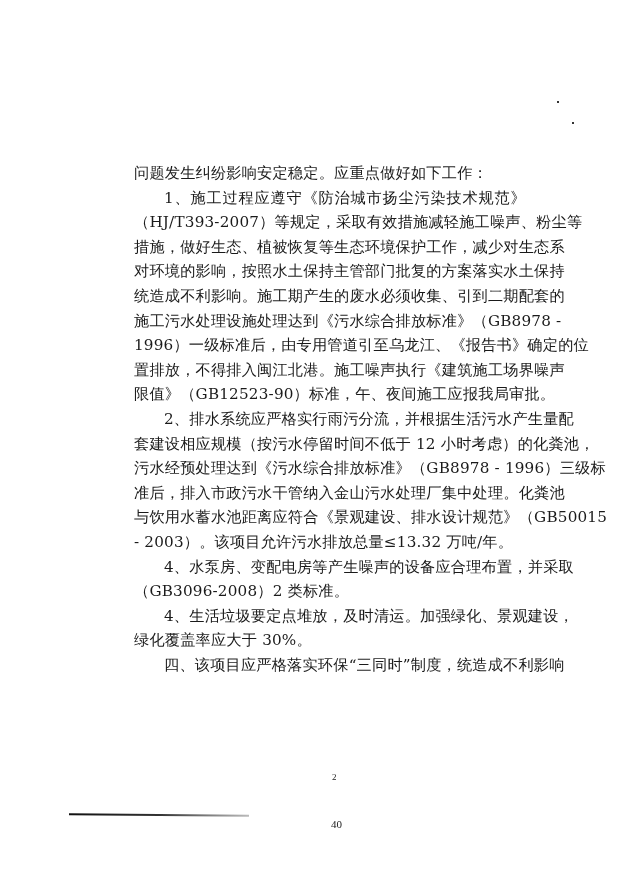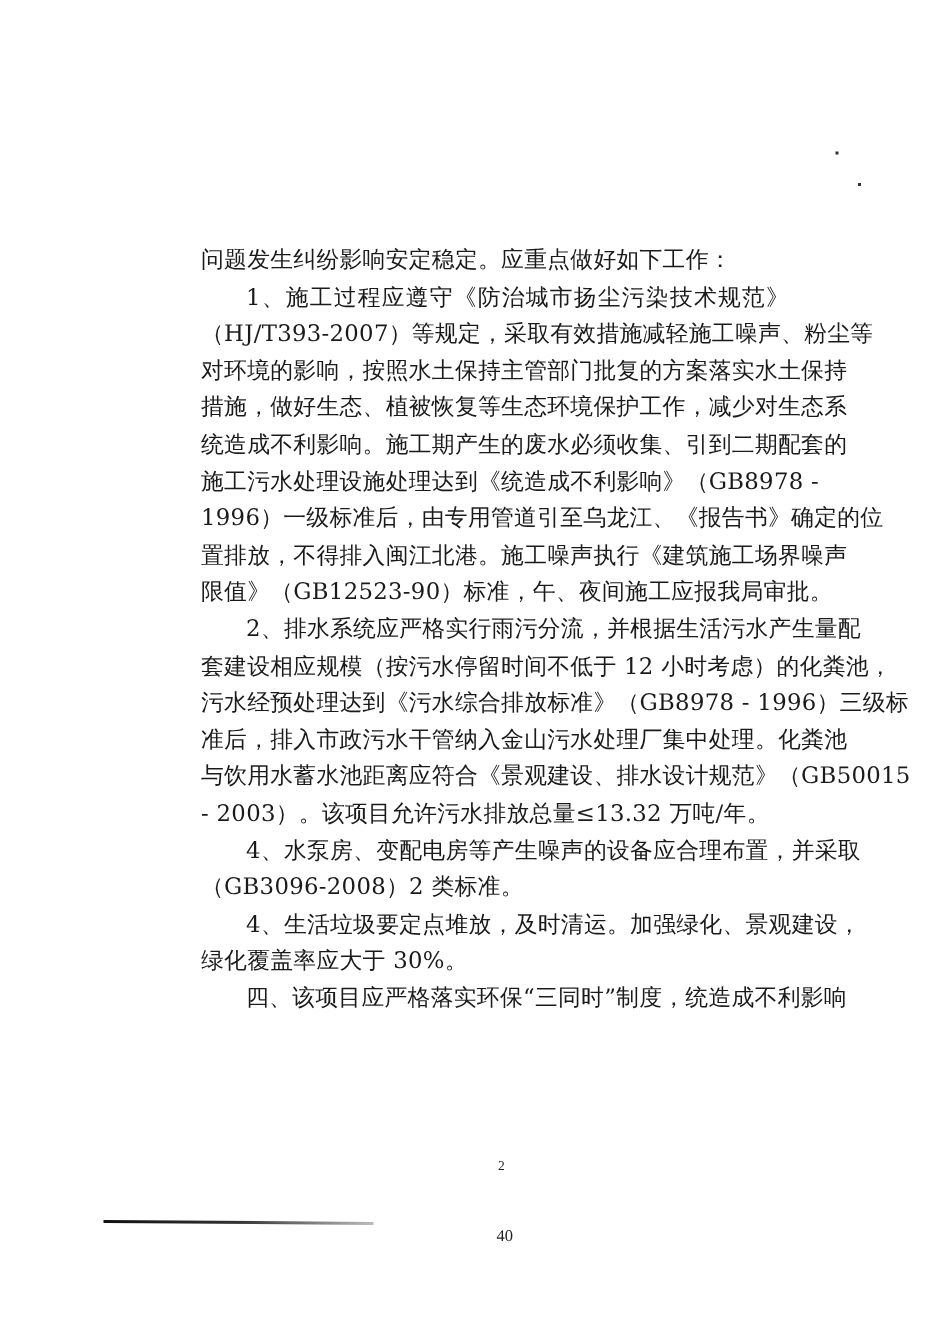--- a/index.html
+++ b/index.html
@@ -34,24 +34,24 @@
 <body>
 
 <div class="page">
   <div class="speck" style="left:545px;top:101px;"></div>
   <div class="speck" style="left:560px;top:122px;"></div>
 
   <div class="body-text" id="body-text">
       <div class="line last">问题发生纠纷影响安定稳定。应重点做好如下工作：</div>
       <div class="line indent">1、施工过程应遵守《防治城市扬尘污染技术规范》</div>
       <div class="line">（HJ/T393-2007）等规定，采取有效措施减轻施工噪声、粉尘等</div>
+      <div class="line">措施，做好生态、植被恢复等生态环境保护工作，减少对生态系</div>
       <div class="line">对环境的影响，按照水土保持主管部门批复的方案落实水土保持</div>
-      <div class="line">措施，做好生态、植被恢复等生态环境保护工作，减少对生态系</div>
       <div class="line">统造成不利影响。施工期产生的废水必须收集、引到二期配套的</div>
-      <div class="line">施工污水处理设施处理达到《统造成不利影响》（GB8978 -</div>
+      <div class="line">施工污水处理设施处理达到《污水综合排放标准》（GB8978 -</div>
       <div class="line">1996）一级标准后，由专用管道引至乌龙江、《报告书》确定的位</div>
       <div class="line">置排放，不得排入闽江北港。施工噪声执行《建筑施工场界噪声</div>
       <div class="line last">限值》（GB12523-90）标准，午、夜间施工应报我局审批。</div>
       <div class="line indent">2、排水系统应严格实行雨污分流，并根据生活污水产生量配</div>
       <div class="line">套建设相应规模（按污水停留时间不低于 12 小时考虑）的化粪池，</div>
       <div class="line">污水经预处理达到《污水综合排放标准》（GB8978 - 1996）三级标</div>
       <div class="line">准后，排入市政污水干管纳入金山污水处理厂集中处理。化粪池</div>
       <div class="line">与饮用水蓄水池距离应符合《景观建设、排水设计规范》（GB50015</div>
       <div class="line last">- 2003）。该项目允许污水排放总量≤13.32 万吨/年。</div>
       <div class="line indent">4、水泵房、变配电房等产生噪声的设备应合理布置，并采取</div>

